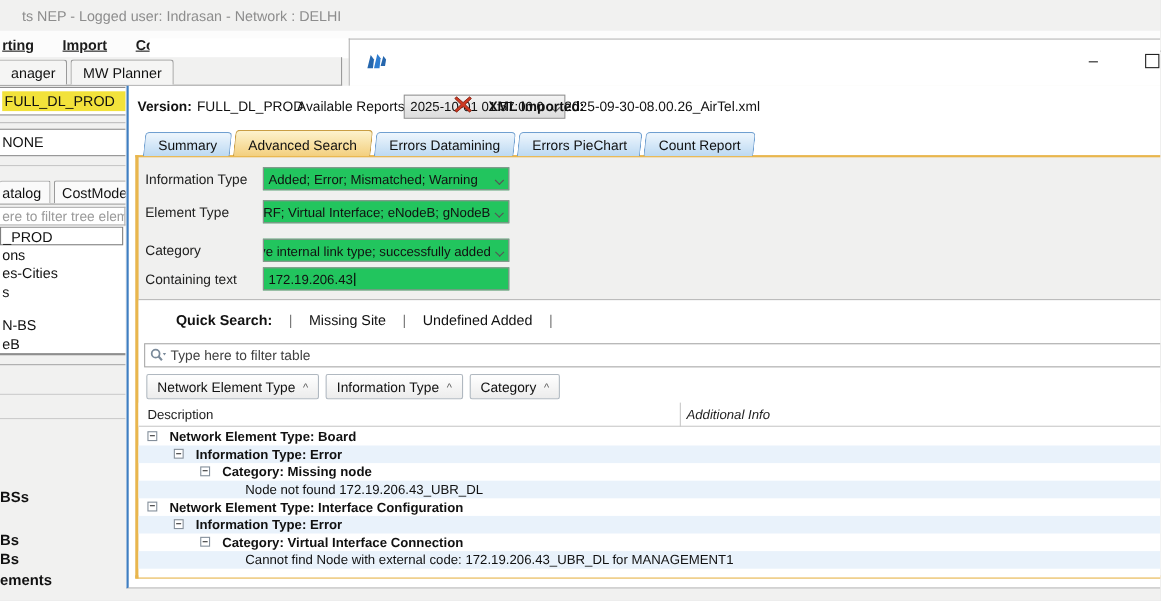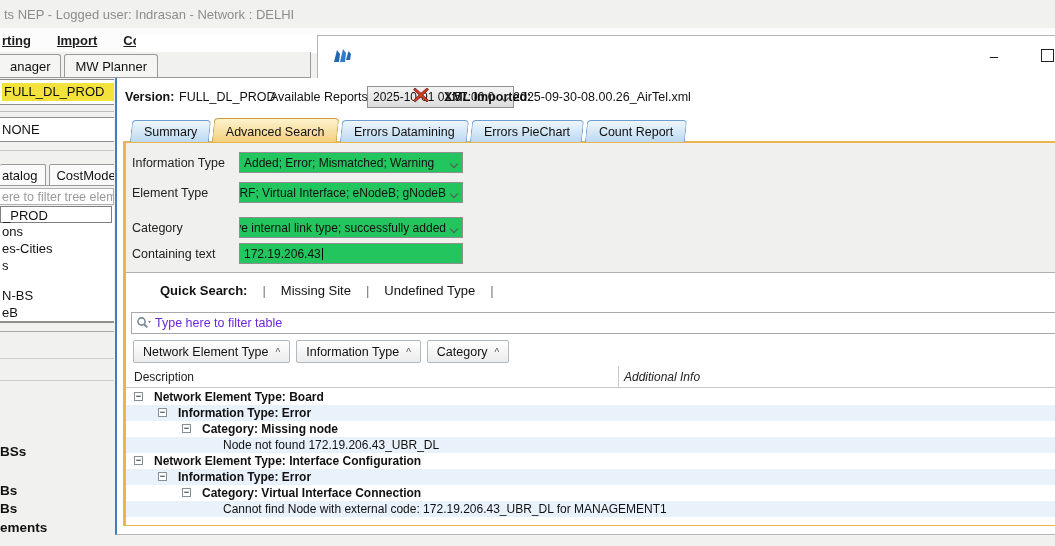--- a/index.html
+++ b/index.html
@@ -2,21 +2,21 @@
 <html><head>
 <meta charset="utf-8">
 <style>
   * { margin:0; padding:0; box-sizing:border-box; }
   html,body { background:#e9e9e9; }
   #app {
     position:relative; width:1055px; height:546px; overflow:hidden;
     background:#f1f1f0; font-family:"Liberation Sans", sans-serif; color:#111;
   }
   
-  .status-text { position:absolute; left:4px; top:7px; font-size:13px; color:#8d8d8d; white-space:nowrap; }
+  .status-text { position:absolute; left:20px; top:7px; font-size:13px; color:#8d8d8d; white-space:nowrap; }
   .menu-bar {
     position:absolute; left:0; top:28px; width:1055px; height:24px;
     background:#fcfcfc; display:flex; align-items:center; gap:26px;
     padding-left:2px; z-index:1; white-space:nowrap;
   }
   .menu-item { font-size:13px; font-weight:bold; color:#1c1c1c; cursor:default;text-decoration:underline; }
   .menu-cover { position:absolute; left:136px; top:35px; width:182px; height:18px; background:#ffffff; z-index:2; }
   .bg-tabs {
     position:absolute; left:0; top:52px; width:311px; height:26px; z-index:3;
     background:#f1f1f0; border-bottom:1px solid #9a9a9a; border-right:1px solid #9a9a9a;
@@ -104,21 +104,21 @@
   .form-sep { position:absolute; left:0; top:129px; width:100%; border-top:1px solid #b0b0b0; }
   .below-form { position:absolute; left:0; top:130px; width:100%; height:252px; background:#fff; }
   .quick-row { position:absolute; left:8px; top:10px; display:flex; align-items:center; gap:15px; font-size:13px;margin-left:26px; }
   .quick-lab { font-weight:bold; }
   .qsep { color:#777; }
   .qlink { color:#111; cursor:pointer; }
   .tfilter {
     position:absolute; left:5px; top:39px; width:925px; height:22px; background:#fff;
     border:1px solid #a8a8a8; display:flex; align-items:center; padding-left:4px; gap:4px;
   }
-  .tfilter .ph { color:#6d28d9; font-size:12.5px; }
+  .tfilter .ph { color:#404040; font-size:12.5px; }
   .chips { position:absolute; left:7px; top:67px; display:flex; gap:6px; }
   .chip {
     font-size:12.5px; padding:4px 9px 3px 9px; background:linear-gradient(#ffffff,#ececec);
     border:1px solid #b0b8c0; border-radius:2px; display:flex; align-items:center; gap:7px; cursor:default;
   }
   .chip .up { font-size:10px; color:#555; }
   .thead { position:absolute; left:0; top:93px; width:100%; height:22px; background:#fff; border-bottom:1px solid #c9c9c9; font-size:12px; color:#222; }
   .th-desc { position:absolute; left:8px; top:4px; }
   .th-add  { position:absolute; left:498px; top:4px;font-style:italic; }
   .th-div  { position:absolute; left:492px; top:0; width:1px; height:22px; background:#c9c9c9; }
@@ -245,21 +245,21 @@
       </div>
 
       <div class="form-sep"></div>
 
       <div class="below-form">
         <div class="quick-row" id="quick-row">
             <span class="quick-lab">Quick Search:</span>
             <span class="qsep">|</span>
             <span class="qlink">Missing Site</span>
             <span class="qsep">|</span>
-            <span class="qlink">Undefined Type</span>
+            <span class="qlink">Undefined Added</span>
             <span class="qsep">|</span>
           </div>
 
         <div class="tfilter">
           <svg width="15" height="14" viewBox="0 0 15 14">
             <circle cx="5.5" cy="5.5" r="3.6" fill="none" stroke="#7a8a9a" stroke-width="1.6"></circle>
             <line x1="8.2" y1="8.2" x2="11.2" y2="11.4" stroke="#7a8a9a" stroke-width="2"></line>
             <polygon points="12,5 15,5 13.5,7.2" fill="#7a8a9a"></polygon>
           </svg>
           <span class="ph">Type here to filter table</span>

